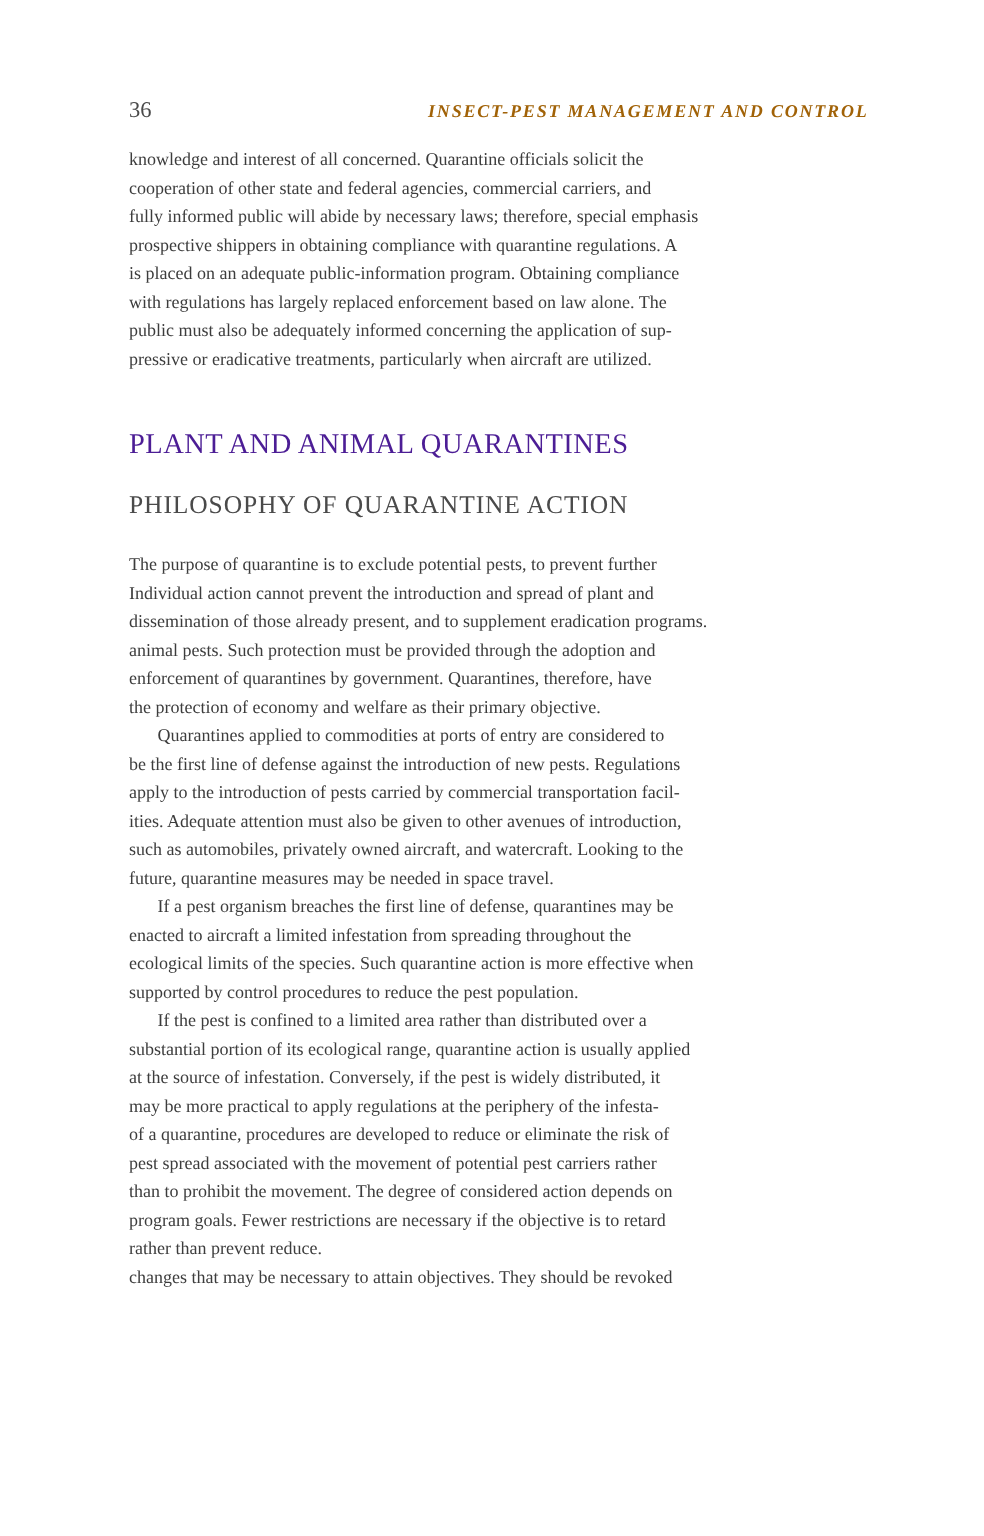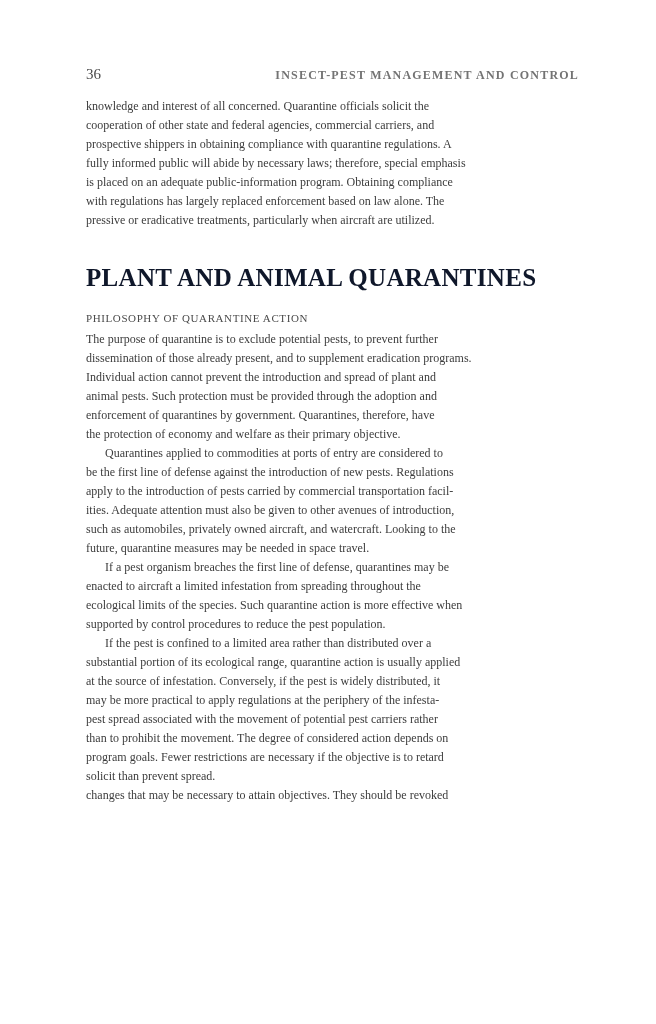--- a/index.html
+++ b/index.html
@@ -29,76 +29,78 @@
       width: 493px;
     }
     .page-number {
       font-size: 15px;
       color: #4a4a4a;
     }
     .running-title {
       font-size: 12px;
       letter-spacing: 1.2px;
       font-weight: bold;
-      color: #737373;
+      color: #a16207;
+      font-style: italic;
     }
     .para {
       font-size: 12px;
       line-height: 19px;
       margin: 0;
       white-space: nowrap;
     }
     .line { display: block; }
     .indent { padding-left: 19px; }
     .block1 { margin-top: 9px; }
     .section-title {
       margin-top: 37px;
-      font-size: 25px;
+      font-size: 19px;
       letter-spacing: 0.3px;
-      color: #0f172a;
-      font-weight: bold;
+      color: #4c1d95;
+      font-weight: normal;
       line-height: 22px;
     }
     .subsection-title {
       margin-top: 22px;
-      font-size: 11px;
+      font-size: 17px;
       letter-spacing: 0.6px;
       color: #4a4a4a;
       line-height: 14px;
     }
-    .block2 { margin-top: 5px; }
+    .block2 { margin-top: 23px; }
   </style>
 </head>
 <body>
 
 <div class="page">
 
   <div class="running-head">
     <span class="page-number">36</span>
     <span class="running-title">INSECT-PEST MANAGEMENT AND CONTROL</span>
   </div>
 
   <p class="para block1">
     <span class="line">knowledge and interest of all concerned. Quarantine officials solicit the</span>
     <span class="line">cooperation of other state and federal agencies, commercial carriers, and</span>
+    <span class="line">fully informed public will abide by necessary laws; therefore, special emphasis</span>
     <span class="line">prospective shippers in obtaining compliance with quarantine regulations. A</span>
-    <span class="line">fully informed public will abide by necessary laws; therefore, special emphasis</span>
     <span class="line">is placed on an adequate public-information program. Obtaining compliance</span>
     <span class="line">with regulations has largely replaced enforcement based on law alone. The</span>
+    <span class="line">public must also be adequately informed concerning the application of sup-</span>
     <span class="line">pressive or eradicative treatments, particularly when aircraft are utilized.</span>
   </p>
 
   <div class="section-title">PLANT AND ANIMAL QUARANTINES</div>
   <div class="subsection-title">PHILOSOPHY OF QUARANTINE ACTION</div>
 
   <div class="block2">
     <p class="para">
       <span class="line">The purpose of quarantine is to exclude potential pests, to prevent further</span>
+      <span class="line">Individual action cannot prevent the introduction and spread of plant and</span>
       <span class="line">dissemination of those already present, and to supplement eradication programs.</span>
-      <span class="line">Individual action cannot prevent the introduction and spread of plant and</span>
       <span class="line">animal pests. Such protection must be provided through the adoption and</span>
       <span class="line">enforcement of quarantines by government. Quarantines, therefore, have</span>
       <span class="line">the protection of economy and welfare as their primary objective.</span>
     </p>
     <p class="para">
       <span class="line indent">Quarantines applied to commodities at ports of entry are considered to</span>
       <span class="line">be the first line of defense against the introduction of new pests. Regulations</span>
       <span class="line">apply to the introduction of pests carried by commercial transportation facil-</span>
       <span class="line">ities. Adequate attention must also be given to other avenues of introduction,</span>
       <span class="line">such as automobiles, privately owned aircraft, and watercraft. Looking to the</span>
@@ -108,23 +110,24 @@
       <span class="line indent">If a pest organism breaches the first line of defense, quarantines may be</span>
       <span class="line">enacted to aircraft a limited infestation from spreading throughout the</span>
       <span class="line">ecological limits of the species. Such quarantine action is more effective when</span>
       <span class="line">supported by control procedures to reduce the pest population.</span>
     </p>
     <p class="para">
       <span class="line indent">If the pest is confined to a limited area rather than distributed over a</span>
       <span class="line">substantial portion of its ecological range, quarantine action is usually applied</span>
       <span class="line">at the source of infestation. Conversely, if the pest is widely distributed, it</span>
       <span class="line">may be more practical to apply regulations at the periphery of the infesta-</span>
+      <span class="line">of a quarantine, procedures are developed to reduce or eliminate the risk of</span>
       <span class="line">pest spread associated with the movement of potential pest carriers rather</span>
       <span class="line">than to prohibit the movement. The degree of considered action depends on</span>
       <span class="line">program goals. Fewer restrictions are necessary if the objective is to retard</span>
-      <span class="line">solicit than prevent spread.</span>
+      <span class="line">rather than prevent reduce.</span>
     </p>
     <p class="para">
       <span class="line">changes that may be necessary to attain objectives. They should be revoked</span>
     </p>
   </div>
 
 </div>
 
 </body></html>

